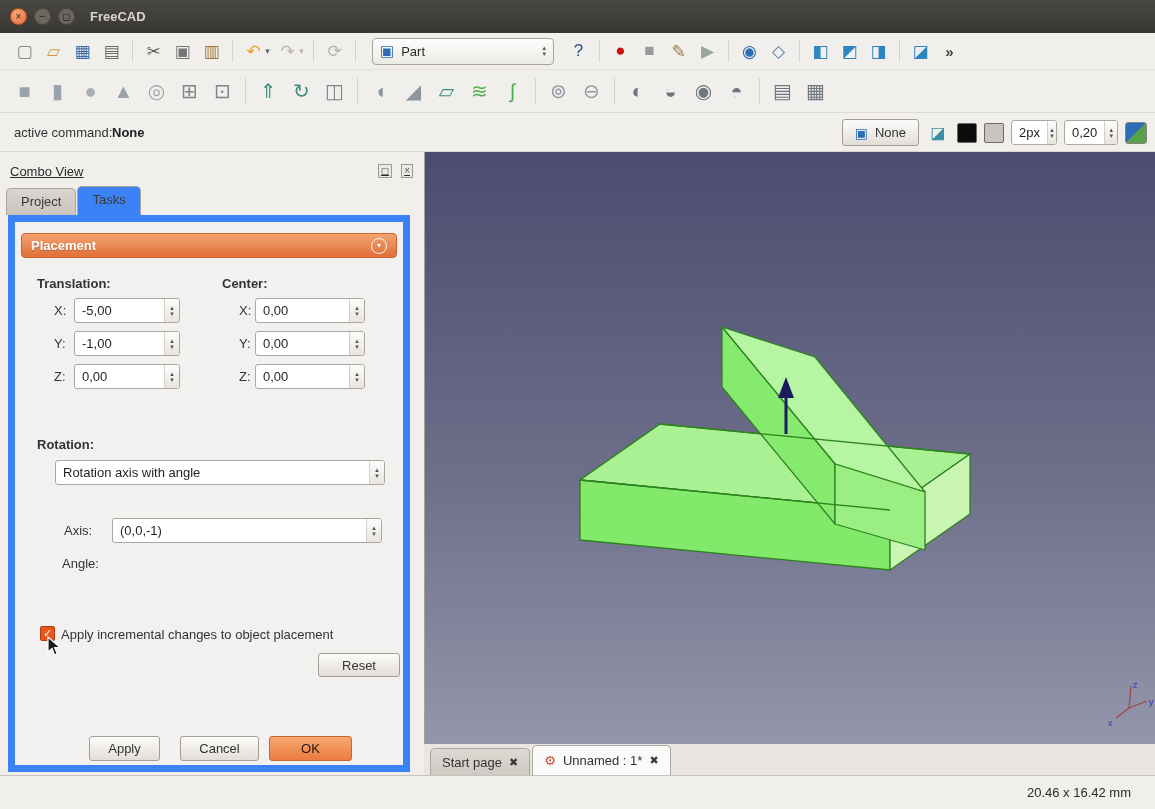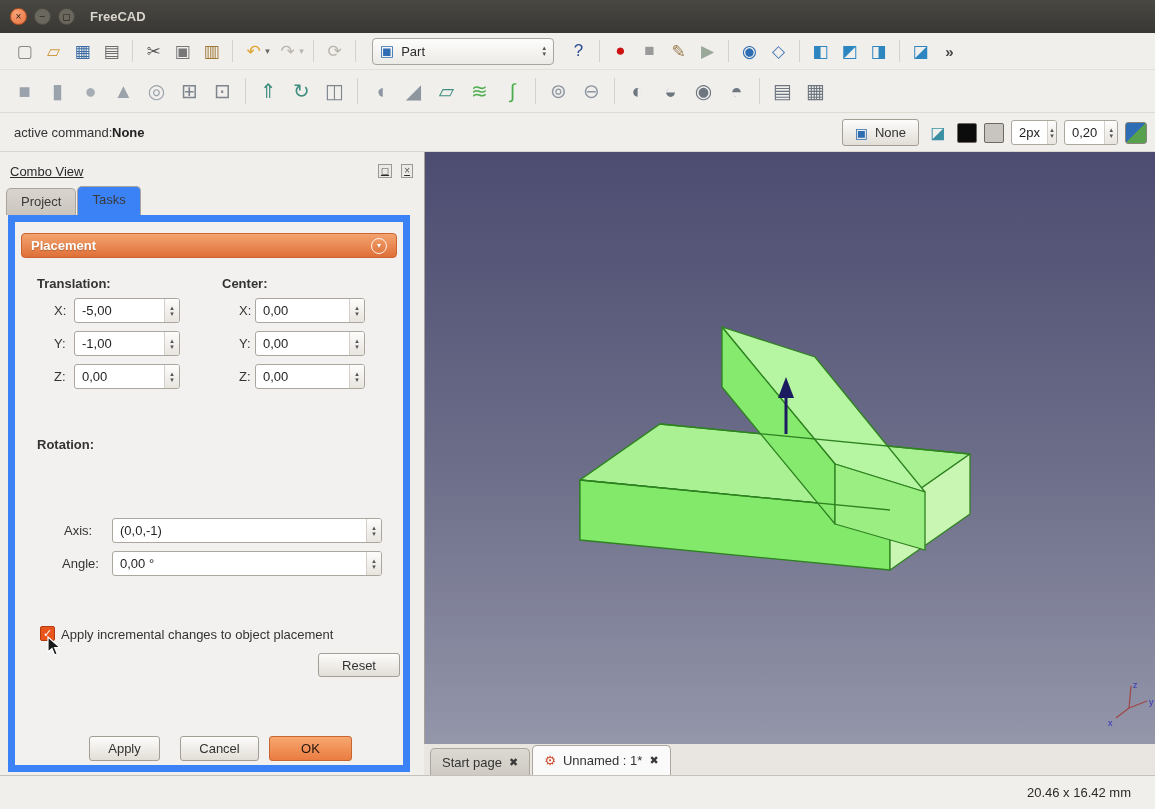--- a/index.html
+++ b/index.html
@@ -306,38 +306,38 @@
     <span class="flabel" style="left:224px;top:147px" data-name="center-z-label">Z:</span>
     <div class="spin" style="left:240px;top:142px;width:110px" data-name="center-z-input">
       <span class="val">0,00</span>
       <span class="btns" data-name="spinner-buttons">
           <i>▴</i>
           <i>▾</i>
         </span>
     </div>
 
     <span class="flabel bold" style="left:22px;top:215px" data-name="rotation-label">Rotation:</span>
+    <div class="spin" style="left:40px;top:238px;width:330px" data-name="rotation-mode-select">
+      <span class="val">Rotation axis with angle</span>
+      <span class="btns" data-name="combo-arrows-icon">
+          <i>▴</i>
+          <i>▾</i>
+        </span>
+    </div>
 
     <span class="flabel" style="left:49px;top:301px" data-name="axis-label">Axis:</span>
     <div class="spin" style="left:97px;top:296px;width:270px" data-name="axis-select">
       <span class="val">(0,0,-1)</span>
       <span class="btns" data-name="combo-arrows-icon">
           <i>▴</i>
           <i>▾</i>
         </span>
     </div>
 
     <span class="flabel" style="left:47px;top:334px" data-name="angle-label">Angle:</span>
-    <div class="spin" style="left:97px;top:329px;width:270px" data-name="angle-input">
-      <span class="val">0,00 °</span>
-      <span class="btns" data-name="spinner-buttons">
-          <i>▴</i>
-          <i>▾</i>
-        </span>
-    </div>
 
     <span class="cb" style="left:25px;top:404px" data-name="incremental-checkbox">✓</span>
     <span class="flabel" style="left:46px;top:405px" data-name="incremental-label">Apply incremental changes to object placement</span>
 
     <button class="btn pbtn" style="left:303px;top:431px;width:82px;height:24px" data-name="reset-button">Reset</button>
 
     <button class="btn pbtn" style="left:74px;top:514px;width:71px" data-name="apply-button">Apply</button>
     <button class="btn pbtn" style="left:165px;top:514px;width:79px" data-name="cancel-button">Cancel</button>
     <button class="btn pbtn ok" style="left:254px;top:514px;width:83px" data-name="ok-button">OK</button>
   </div>

